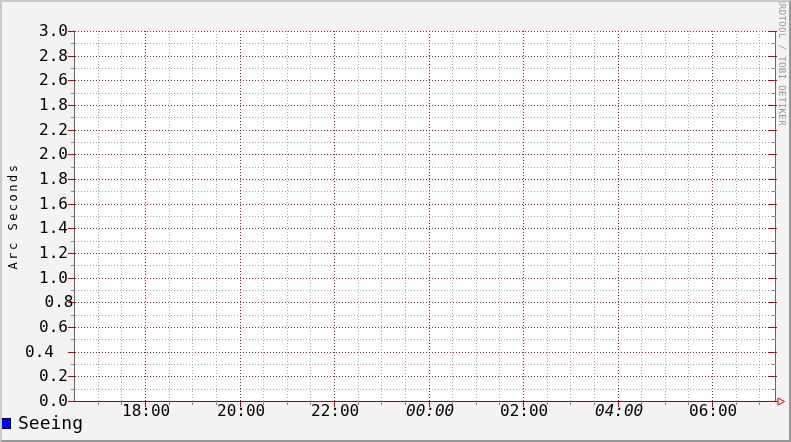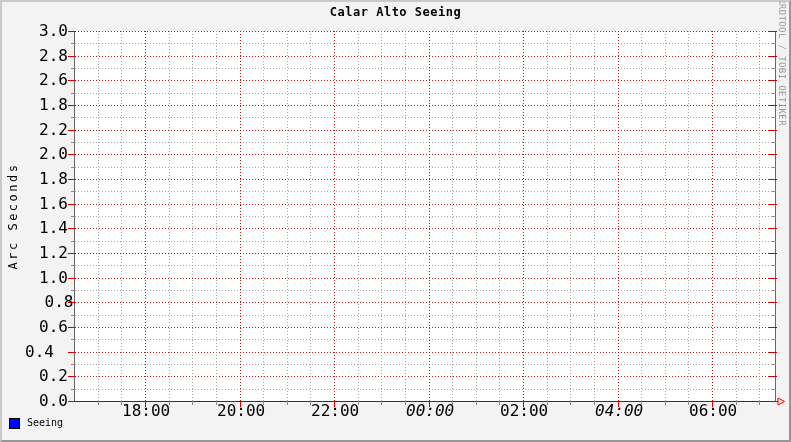--- a/index.html
+++ b/index.html
@@ -31,34 +31,33 @@
   svg.plot { position:absolute; left:0; top:0; }
   .ylab {
     position:absolute; width:42px; text-align:right; font-size:16px;
     line-height:14px; white-space:pre;
   }
   .xlab {
     position:absolute; width:46px; text-align:left; font-size:16px;
     line-height:14px; white-space:pre;
   }
   .legend {
-    position:absolute; left:9px; top:416px; display:flex;
-    align-items:center; font-size:10px;
+    position:absolute; left:0; top:416px; display:flex;
+    align-items:center; font-size:18px;
   }
   .swatch {
     width:9px; height:9px; border:1px solid #000; display:inline-block;
     margin-right:7px;
   }
   .legend-text { line-height:14px; }
 </style>
 </head>
 <body>
 
 <div class="graph">
-  <div class="title">Calar Alto Seeing</div>
   <div class="ylabel">Arc Seconds</div>
   <div class="watermark">RRDTOOL / TOBI OETIKER</div>
   <svg class="plot" id="plot-svg" width="791" height="442">
       <rect x="75" y="31" width="700" height="370" fill="#ffffff"></rect>
       <line x1="74.5" y1="31" x2="74.5" y2="402" stroke="#666666" stroke-width="1" shape-rendering="crispEdges"></line>
       <line x1="775.5" y1="31" x2="775.5" y2="402" stroke="#666666" stroke-width="1" shape-rendering="crispEdges"></line>
       <line x1="74" y1="401.5" x2="779" y2="401.5" stroke="#333333" stroke-width="1" shape-rendering="crispEdges"></line>
       <line x1="75" y1="401.5" x2="775" y2="401.5" stroke="#aa0000" stroke-width="1" shape-rendering="crispEdges" stroke-dasharray="1,2" stroke-opacity="0.9"></line>
       <line x1="68" y1="401.5" x2="75" y2="401.5" stroke="#cc0000" stroke-width="1" shape-rendering="crispEdges"></line>
       <line x1="769" y1="401.5" x2="777" y2="401.5" stroke="#cc0000" stroke-width="1" shape-rendering="crispEdges"></line>

